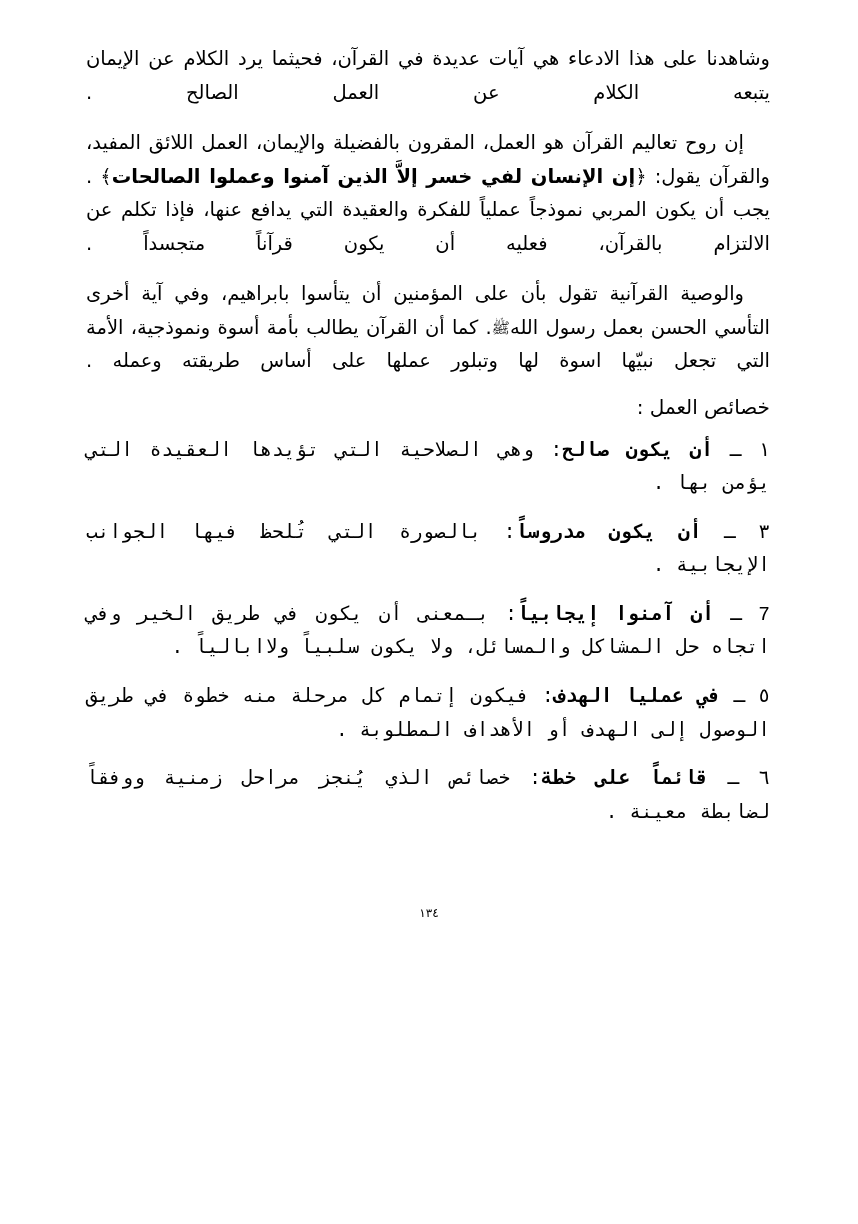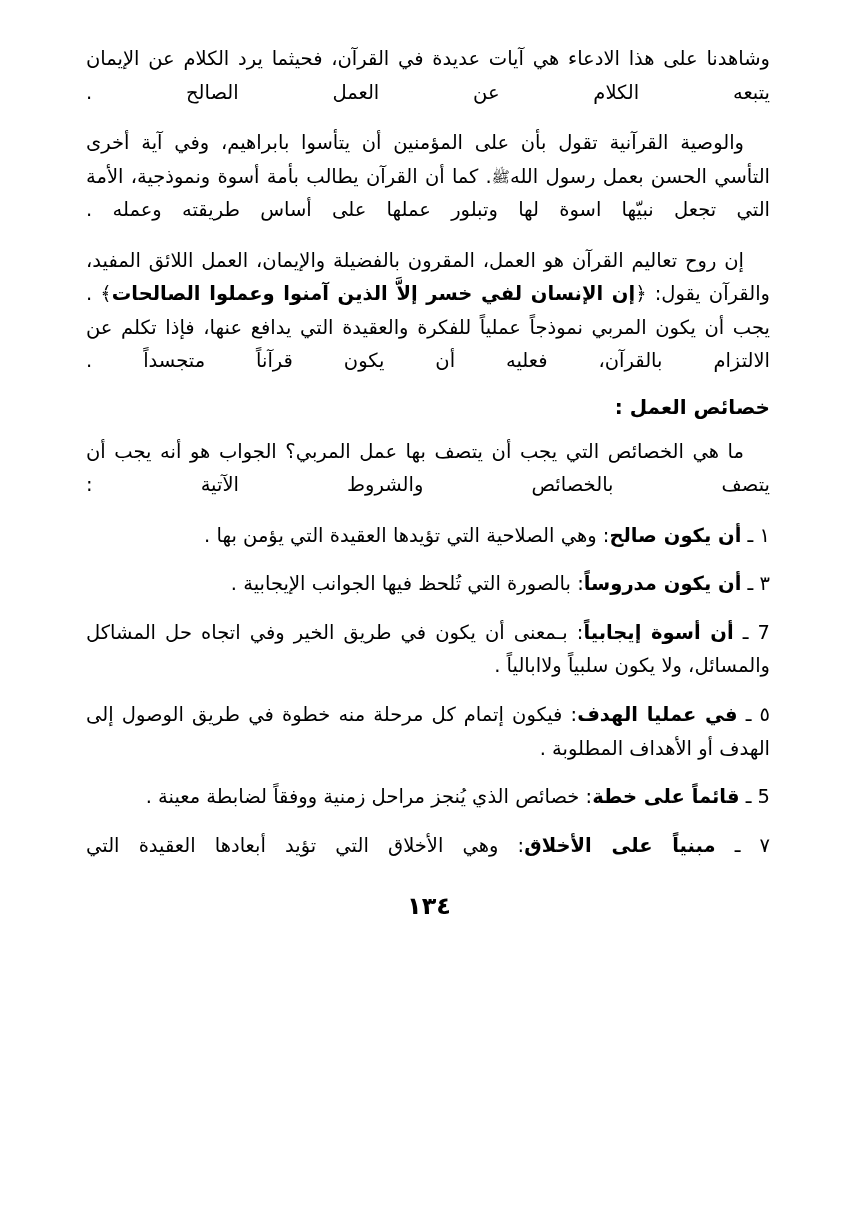--- a/index.html
+++ b/index.html
@@ -29,77 +29,76 @@
     text-align: justify;
     text-align-last: justify;
     margin: 0 0 17px 0;
     letter-spacing: 0;
   }
   .para.first-indent {
     text-indent: 26px;
   }
   .heading {
     font-size: 20px;
-    font-weight: bold;
+    font-weight: normal;
     margin: 0 0 16px 0;
     text-align: right;
   }
   .item {
     font-size: 19.5px;
     line-height: 1.72;
     text-align: justify;
     text-align-last: justify;
     margin: 0 0 15px 0;
+    font-family: Liberation Mono, monospace;
   }
   .item.tail-right {
     text-align-last: right;
   }
   b, .b {
     font-weight: bold;
   }
   .quran {
     font-weight: bold;
   }
   .pagenum {
     position: absolute;
     bottom: 16px;
     left: 0;
     right: 0;
     text-align: center;
-    font-size: 24px;
-    font-weight: bold;
+    font-size: 12px;
+    font-weight: normal;
     letter-spacing: 1px;
   }
   .sallam {
     font-size: 15px;
     vertical-align: middle;
   }
 </style>
 </head>
 <body>
 
 <div class="page">
 
   <p class="para">وشاهدنا على هذا الادعاء هي آيات عديدة في القرآن، فحيثما يرد الكلام عن الإيمان يتبعه الكلام عن العمل الصالح .</p>
 
+  <p class="para first-indent"><span>إن روح تعاليم القرآن هو العمل، المقرون بالفضيلة والإيمان، العمل اللائق المفيد، والقرآن يقول: ﴿</span><span class="quran">إن الإنسان لفي خسر إلاَّ الذين آمنوا وعملوا الصالحات</span><span>﴾ . يجب أن يكون المربي نموذجاً عملياً للفكرة والعقيدة التي يدافع عنها، فإذا تكلم عن الالتزام بالقرآن، فعليه أن يكون قرآناً متجسداً .</span></p>
+
   <p class="para first-indent"><span>والوصية القرآنية تقول بأن على المؤمنين أن يتأسوا بابراهيم، وفي آية أخرى التأسي الحسن بعمل رسول الله</span><span class="sallam">ﷺ</span><span>. كما أن القرآن يطالب بأمة أسوة ونموذجية، الأمة التي تجعل نبيّها اسوة لها وتبلور عملها على أساس طريقته وعمله .</span></p>
-
-  <p class="para first-indent"><span>إن روح تعاليم القرآن هو العمل، المقرون بالفضيلة والإيمان، العمل اللائق المفيد، والقرآن يقول: ﴿</span><span class="quran">إن الإنسان لفي خسر إلاَّ الذين آمنوا وعملوا الصالحات</span><span>﴾ . يجب أن يكون المربي نموذجاً عملياً للفكرة والعقيدة التي يدافع عنها، فإذا تكلم عن الالتزام بالقرآن، فعليه أن يكون قرآناً متجسداً .</span></p>
 
   <h2 class="heading">خصائص العمل :</h2>
 
-  <p class="para first-indent">ما هي الخصائص التي يجب أن يتصف بها عمل المربي؟ الجواب هو أنه يجب أن يتصف بالخصائص والشروط الآتية :</p>
 
   <p class="item tail-right"><span>١ ـ</span> <b>أن يكون صالح</b><span>: وهي الصلاحية التي تؤيدها العقيدة التي يؤمن بها .</span></p>
 
 
   <p class="item tail-right"><span>٣ ـ</span> <b>أن يكون مدروساً</b><span>: بالصورة التي تُلحظ فيها الجوانب الإيجابية .</span></p>
 
-  <p class="item tail-right"><span>7 ـ</span> <b>أن أسوة إيجابياً</b><span>: بـمعنى أن يكون في طريق الخير وفي اتجاه حل المشاكل والمسائل، ولا يكون سلبياً ولاابالياً .</span></p>
+  <p class="item tail-right"><span>7 ـ</span> <b>أن آمنوا إيجابياً</b><span>: بـمعنى أن يكون في طريق الخير وفي اتجاه حل المشاكل والمسائل، ولا يكون سلبياً ولاابالياً .</span></p>
 
   <p class="item tail-right"><span>٥ ـ</span> <b>في عمليا الهدف</b><span>: فيكون إتمام كل مرحلة منه خطوة في طريق الوصول إلى الهدف أو الأهداف المطلوبة .</span></p>
 
-  <p class="item tail-right"><span>5 ـ</span> <b>قائماً على خطة</b><span>: خصائص الذي يُنجز مراحل زمنية ووفقاً لضابطة معينة .</span></p>
+  <p class="item tail-right"><span>٦ ـ</span> <b>قائماً على خطة</b><span>: خصائص الذي يُنجز مراحل زمنية ووفقاً لضابطة معينة .</span></p>
 
-  <p class="item"><span>٧ ـ</span> <b>مبنياً على الأخلاق</b><span>: وهي الأخلاق التي تؤيد أبعادها العقيدة التي</span></p>
 
   <div class="pagenum">١٣٤</div>
 </div>
 
 </body></html>

